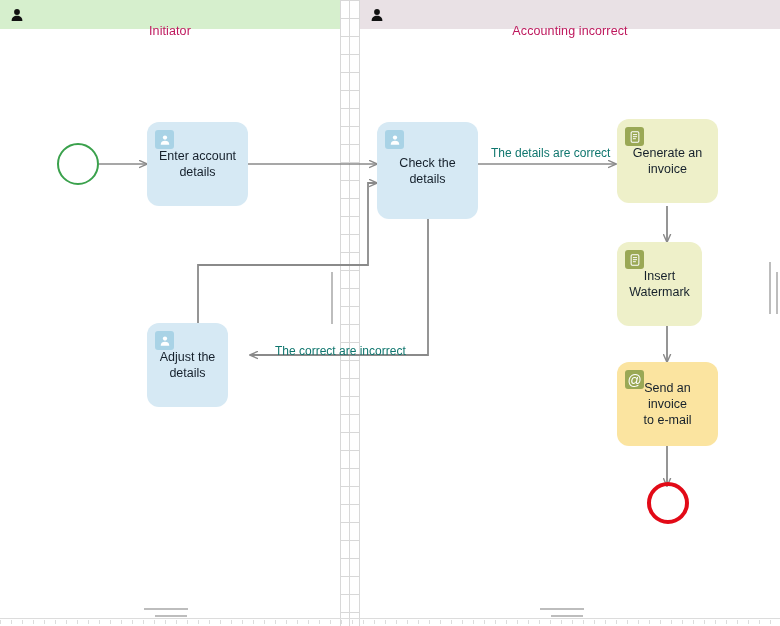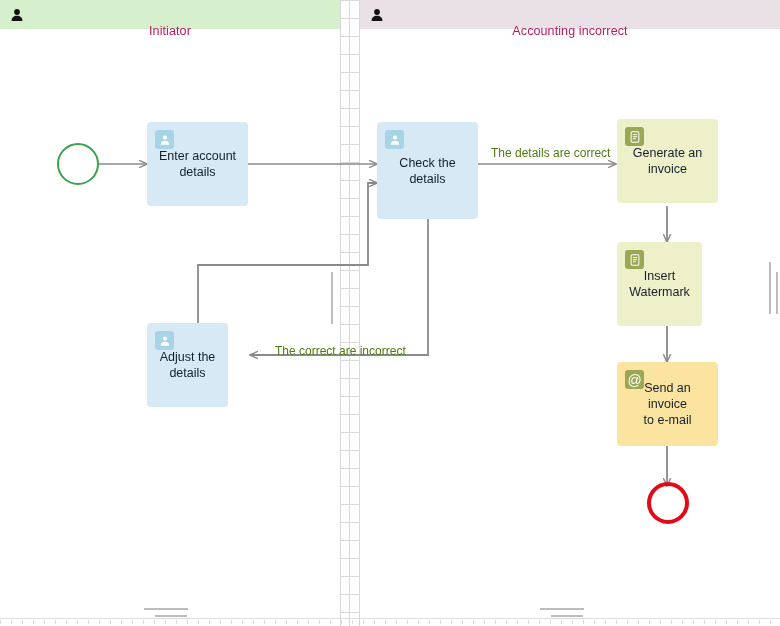--- a/index.html
+++ b/index.html
@@ -70,21 +70,21 @@
     left: 349px;
     top: 0;
     width: 1px;
     height: 626px;
     background: #d8d8d8;
   }
 
   
   .node {
     position: absolute;
-    border-radius: 4px;
+    border-radius: 12px;
     box-sizing: border-box;
     display: flex;
     align-items: center;
     justify-content: center;
     text-align: center;
     font-size: 12.5px;
     line-height: 16px;
     color: #15202b;
     padding: 0 8px;
   }
@@ -122,21 +122,21 @@
     box-sizing: border-box;
     background: transparent;
   }
   #event-start { border: 2.5px solid #3aa14c; }
   #event-end   { border: 4px solid #e20a17; }
 
   
   .flow-label {
     position: absolute;
     font-size: 12px;
-    color: #4d7c0f;
+    color: #0f766e;
     white-space: nowrap;
     background: transparent;
   }
 
   
   #wires {
     position: absolute;
     left: 0; top: 0;
     width: 780px; height: 626px;
     pointer-events: none;

